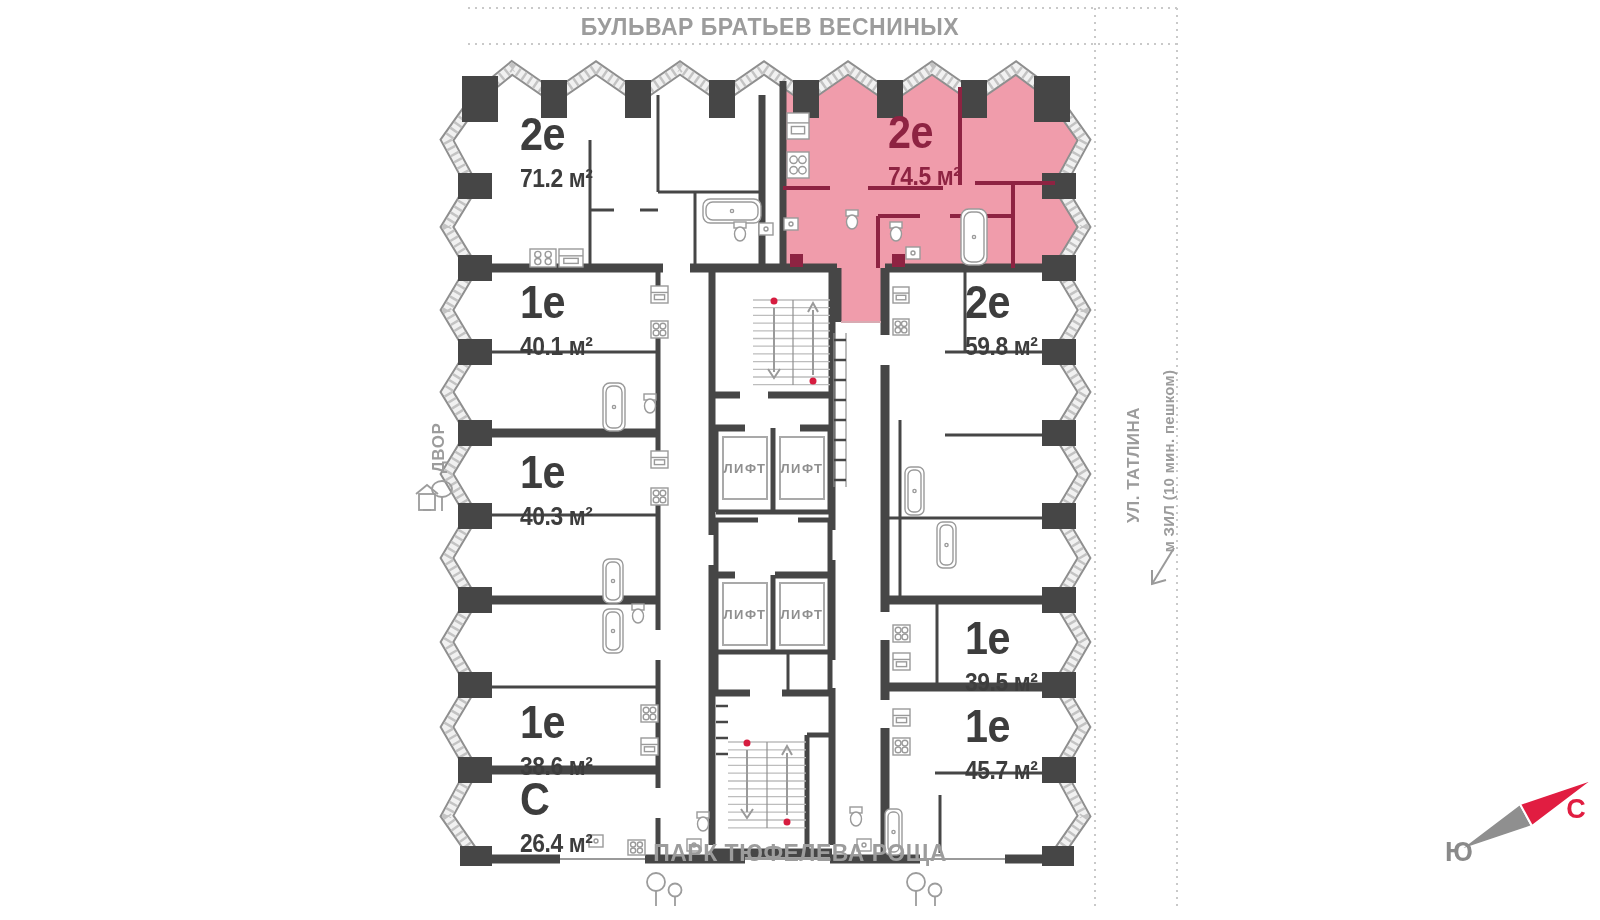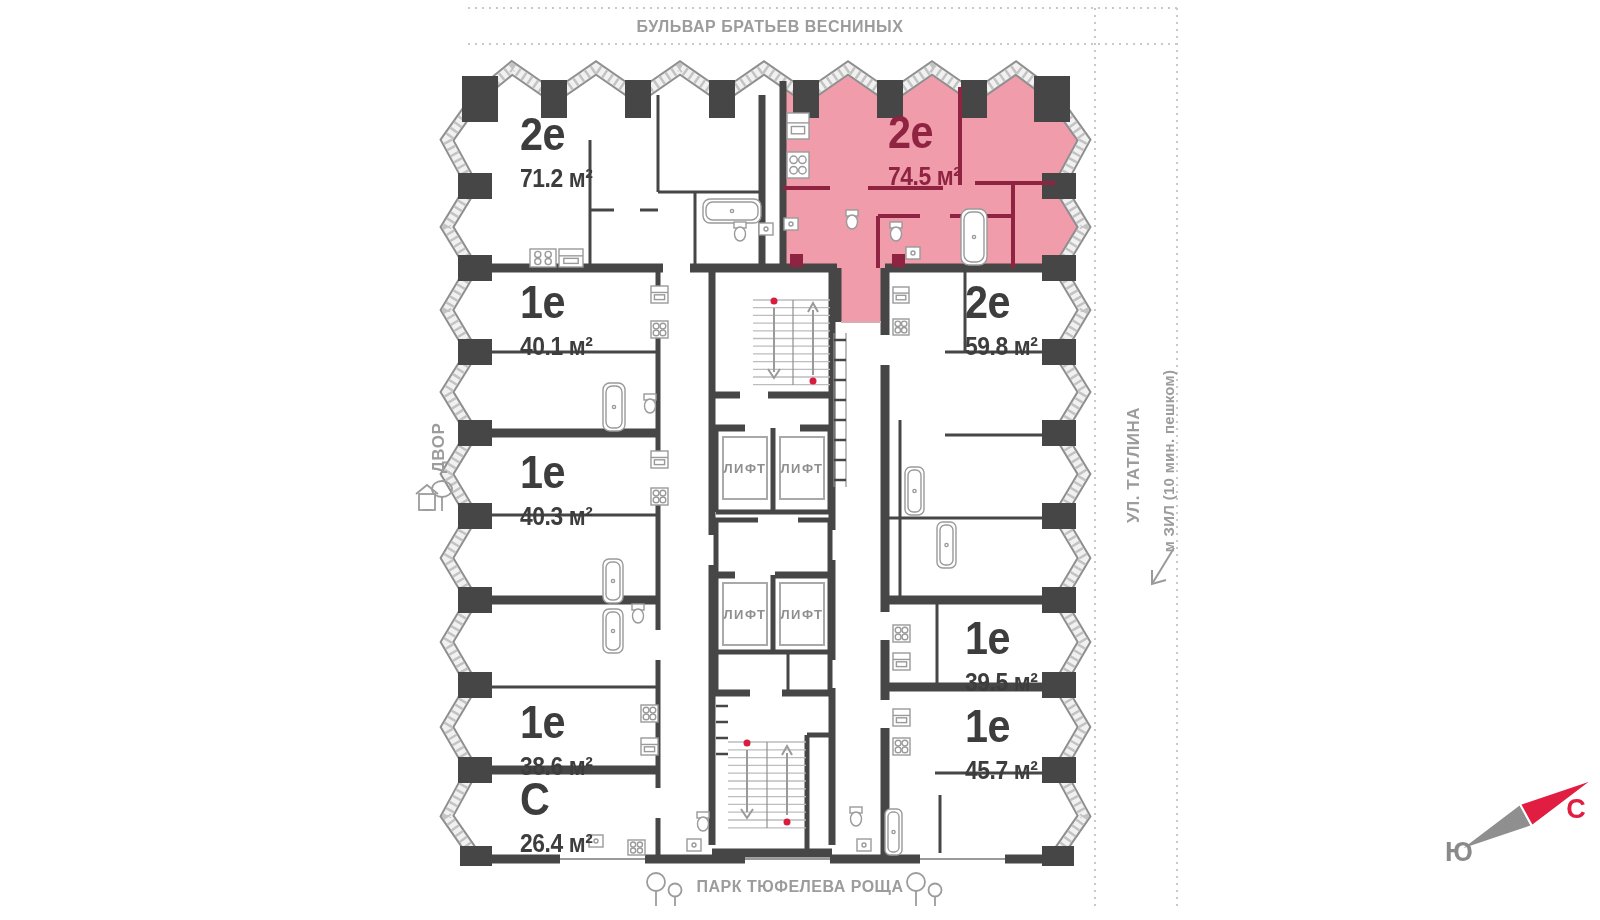--- a/index.html
+++ b/index.html
@@ -34,21 +34,21 @@
   .needleS{fill:#8f8f8f;stroke:#fff;stroke-width:2;}
   .treeline{stroke:var(--street_label,#9C9C9C);stroke-width:1.8;fill:none;}
   
   .apt{position:absolute;transform:scaleX(.88);transform-origin:left top;
        color:var(--label,#3D3D3D);letter-spacing:-.5px;cursor:pointer;}
   .apt-type{font-size:47px;font-weight:bold;line-height:1;}
   .apt-area{font-size:26px;font-weight:bold;margin-top:6px;}
   .apt.pink{color:var(--highlight_accent,#8E2342);}
   
   .street{position:absolute;color:var(--street_label,#9C9C9C);font-weight:bold;
-          font-size:16px;letter-spacing:.5px;white-space:nowrap;
+          font-size:23px;letter-spacing:.5px;white-space:nowrap;
           transform:translate(-50%,-50%);}
   .street.vert{transform:translate(-50%,-50%) rotate(-90deg);}
   .street.sm{font-size:15px;letter-spacing:.3px;}
   .street.md{font-size:17px;}
 </style>
 </head>
 <body>
 
 <div class="stage">
 
@@ -520,21 +520,21 @@
 
   <g>
     <polygon class="needleS" points="1458,851 1532,826 1520,804"></polygon>
     <polygon class="needleN" points="1594,779 1520,804 1532,826"></polygon>
     <text class="cN" x="1576" y="818">С</text>
     <text class="cS" x="1459" y="861">Ю</text>
   </g>
 </svg>
 
 <div class="street" style="left:770px;top:27px">БУЛЬВАР БРАТЬЕВ ВЕСНИНЫХ</div>
-<div class="street" style="left:800px;top:887px">ПАРК ТЮФЕЛЕВА РОЩА</div>
+<div class="street" style="left:800px;top:853px">ПАРК ТЮФЕЛЕВА РОЩА</div>
 <div class="street vert md" style="left:439px;top:448px">ДВОР</div>
 <div class="street vert md" style="left:1134px;top:465px">УЛ. ТАТЛИНА</div>
 <div class="street vert sm" style="left:1168px;top:461px">м ЗИЛ (10 мин. пешком)</div>
 
 <div class="apt" style="left:520px;top:110px">
   <div class="apt-type">2е</div>
   <div class="apt-area">71.2 м²</div>
 </div>
 <div class="apt pink" style="left:888px;top:108px">
   <div class="apt-type">2е</div>

